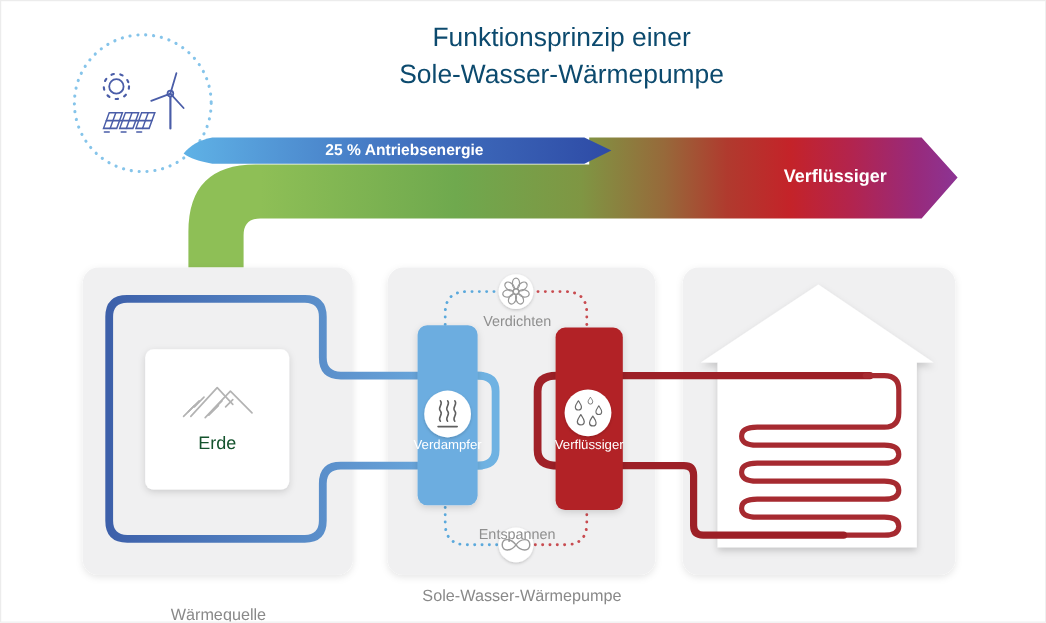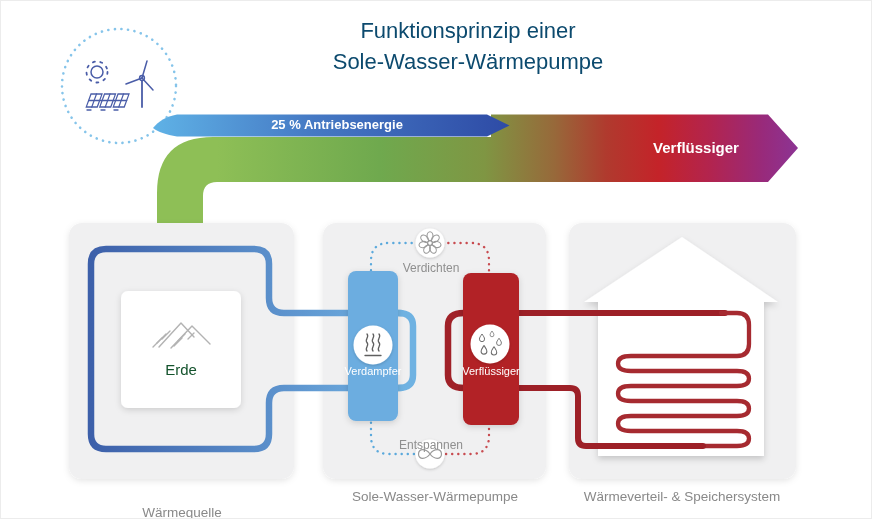--- a/index.html
+++ b/index.html
@@ -197,15 +197,14 @@
 
   <div class="txt card-label">Erde</div>
 
   <div class="txt small-gray lbl-compress">Verdichten</div>
   <div class="txt box-label lbl-evap">Verdampfer</div>
   <div class="txt box-label lbl-cond">Verflüssiger</div>
   <div class="txt small-gray lbl-expand">Entspannen</div>
 
   <div class="txt caption cap-1">Wärmequelle</div>
   <div class="txt caption cap-2">Sole-Wasser-Wärmepumpe</div>
-  <div class="txt caption cap-3">Wärmeverteil- &amp; Speichersystem</div>
 
 </div>
 
 </body></html>

